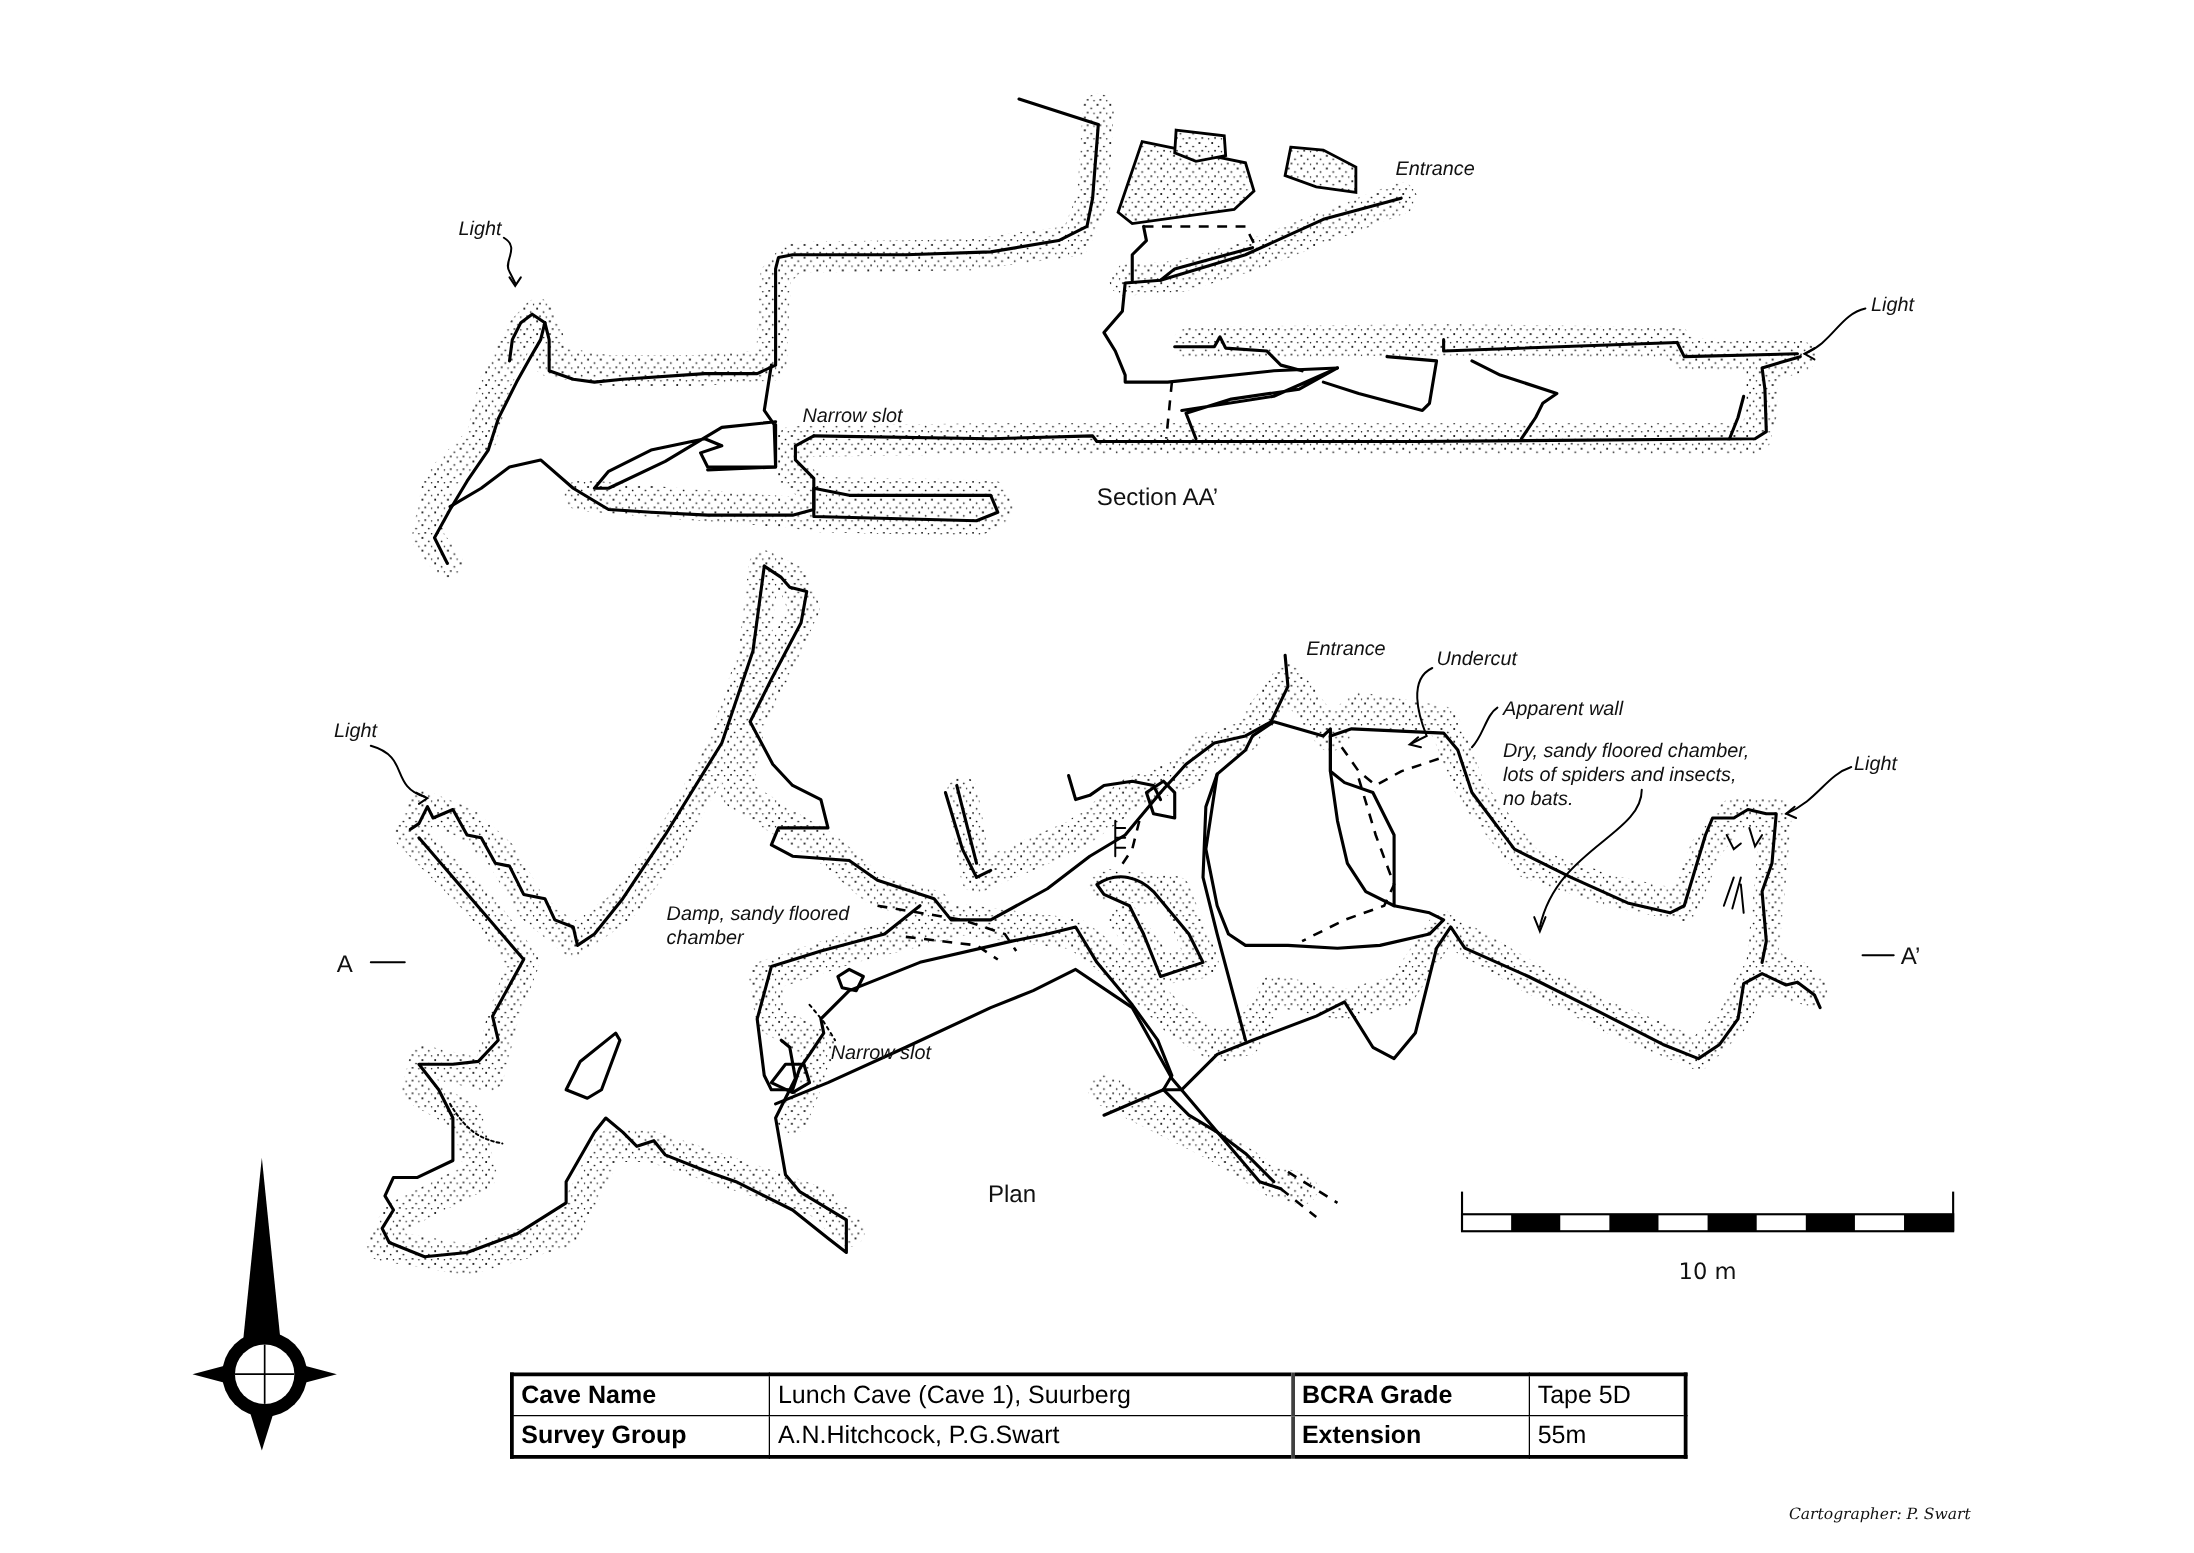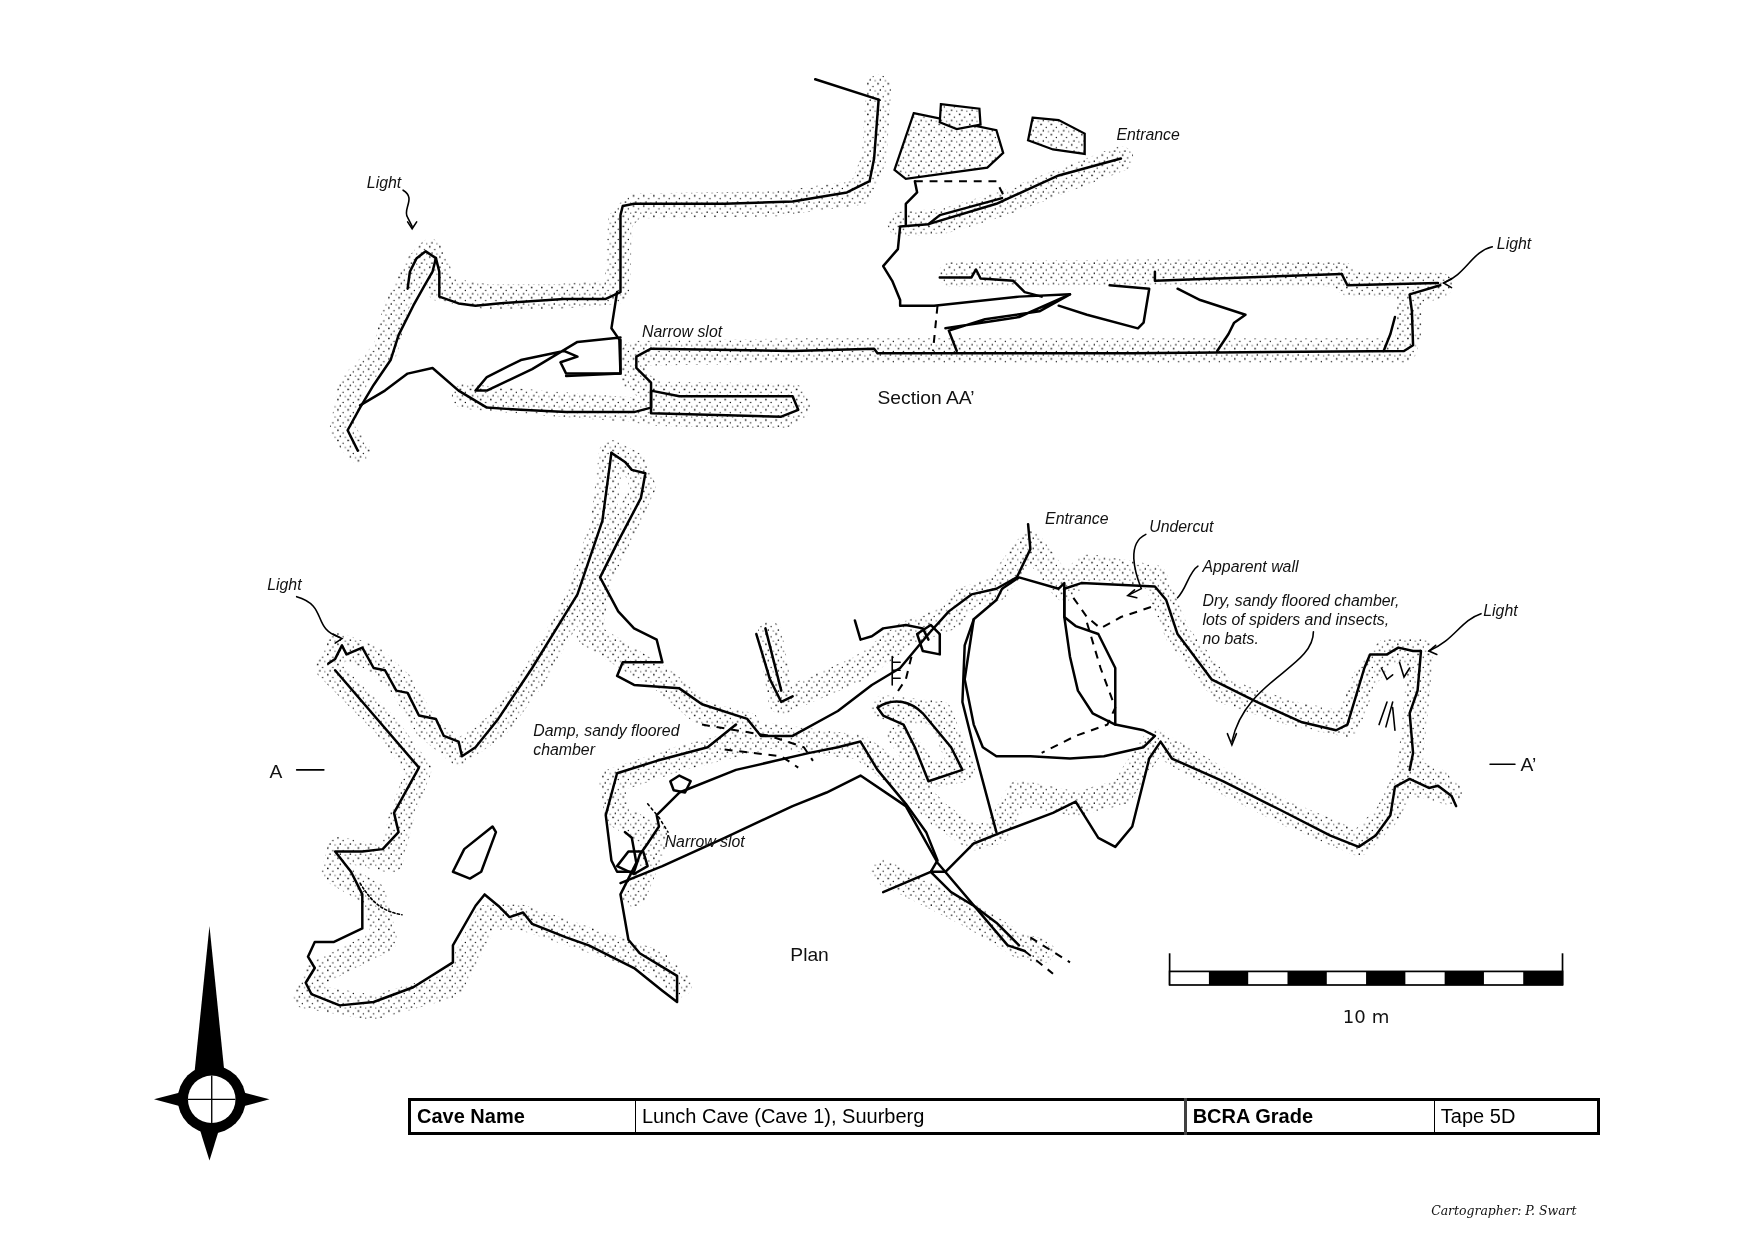--- a/index.html
+++ b/index.html
@@ -8,21 +8,21 @@
   .wall { fill:none; stroke:#000; stroke-width:2.2; stroke-linejoin:round; stroke-linecap:round; }
   .thin { fill:none; stroke:#000; stroke-width:1.4; stroke-linecap:round; }
   .dash { fill:none; stroke:#000; stroke-width:1.8; stroke-dasharray:7 6; }
   .rock { fill:url(#stipple); stroke:#000; stroke-width:2; }
   .halo { fill:none; stroke:url(#stipple); stroke-width:22; stroke-linejoin:round; stroke-linecap:round; }
   .lbl { font-family:"Liberation Sans", sans-serif; font-style:italic; font-size:14px; fill:#111; }
   .big { font-family:"Liberation Sans", sans-serif; font-size:17px; fill:#111; }
   .scale-lbl { font-family:"DejaVu Sans", sans-serif; font-size:16px; fill:#111; }
   .carto { font-family:"DejaVu Serif", serif; font-style:italic; font-size:11px; fill:#111; }
 
-  #info-table { position:absolute; left:408px; top:1098px; width:1192px; border-collapse:collapse; border:3px solid #000; font-size:20px; }
+  #info-table { position:absolute; left:408px; top:1098px; width:942px; border-collapse:collapse; border:3px solid #000; font-size:20px; }
   #info-table td { border:1.5px solid #000; padding:2px 6px; height:27px; white-space:nowrap; }
   #info-table td.k { font-weight:bold; }
   #info-table td.sep { border-left:3px solid #404040; }
 </style>
 </head>
 <body>
 
 <svg id="map" viewBox="0 0 1550 1097" preserveAspectRatio="none" xmlns="http://www.w3.org/2000/svg">
   <defs>
     <pattern id="stipple" width="9" height="9" patternUnits="userSpaceOnUse">
@@ -186,14 +186,20 @@
 </svg>
 
 <table id="info-table">
   <tbody>
       <tr>
     <td class="k">Cave Name</td>
     <td>Lunch Cave (Cave 1), Suurberg</td>
     <td class="k sep">BCRA Grade</td>
     <td>Tape 5D</td>
   </tr>
+  <tr>
+    <td class="k">Survey Group</td>
+    <td>A.N.Hitchcock, P.G.Swart</td>
+    <td class="k sep">Extension</td>
+    <td>55m</td>
+  </tr>
 </tbody>
   </table>
 
 </body></html>

